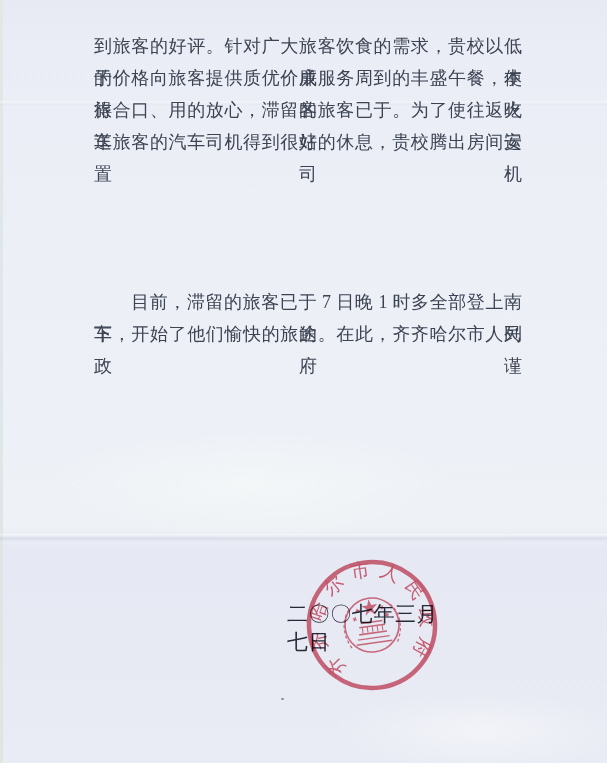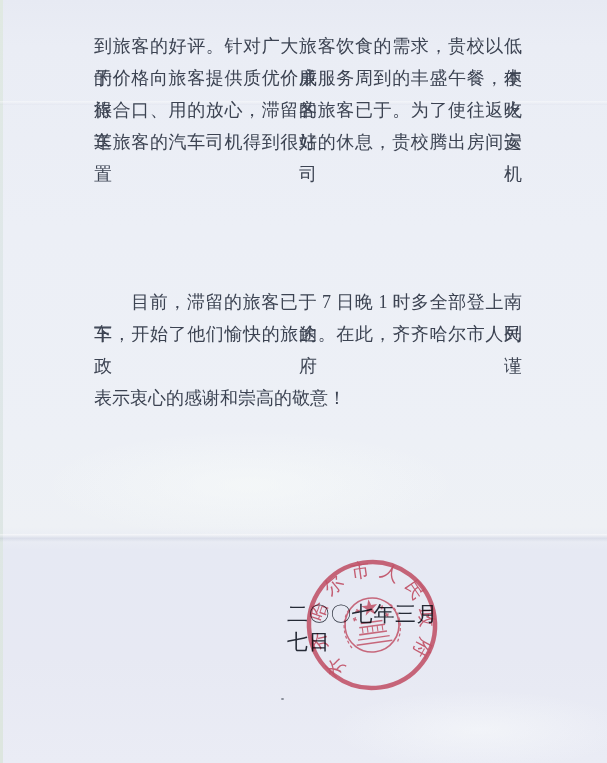--- a/index.html
+++ b/index.html
@@ -60,21 +60,20 @@
   <div class="light-patch2"></div>
   <div class="speck" style="left:281px;top:698px;"></div>
   <div class="speck" style="left:196px;top:341px;width:2px;opacity:.35;"></div>
 
   <div class="body-line fill" style="top:30px">到旅客的好评。针对广大旅客饮食的需求，贵校以低于成本</div>
   <div class="body-line fill" style="top:62px">的价格向旅客提供质优价廉服务周到的丰盛午餐，使旅客吃</div>
   <div class="body-line fill" style="top:94px">得合口、用的放心，滞留的旅客已于。为了使往返火车站运</div>
   <div class="body-line fill" style="top:126px">送旅客的汽车司机得到很好的休息，贵校腾出房间安置司机</div>
   <div class="body-line fill" style="top:286px">　　目前，滞留的旅客已于 7 日晚 1 时多全部登上南下的列</div>
   <div class="body-line fill" style="top:318px">车，开始了他们愉快的旅途。在此，齐齐哈尔市人民政府谨</div>
-  <div class="body-line" style="top:382px">表示衷心的感谢和崇高的敬意！</div>
 
   <div class="date-line">二〇〇七年三月七日</div>
 
   <svg class="seal" viewBox="0 0 140 140">
     <g transform="rotate(-8 70 70)">
 
       <circle cx="70" cy="70" r="63" fill="none" stroke-width="4.5" opacity="0.88" stroke="#d24a5f"></circle>
 
       <defs>
         <path id="sealArc" d="M 40.5 109.1 A 49 49 0 1 1 99.5 109.1" fill="none"></path>

